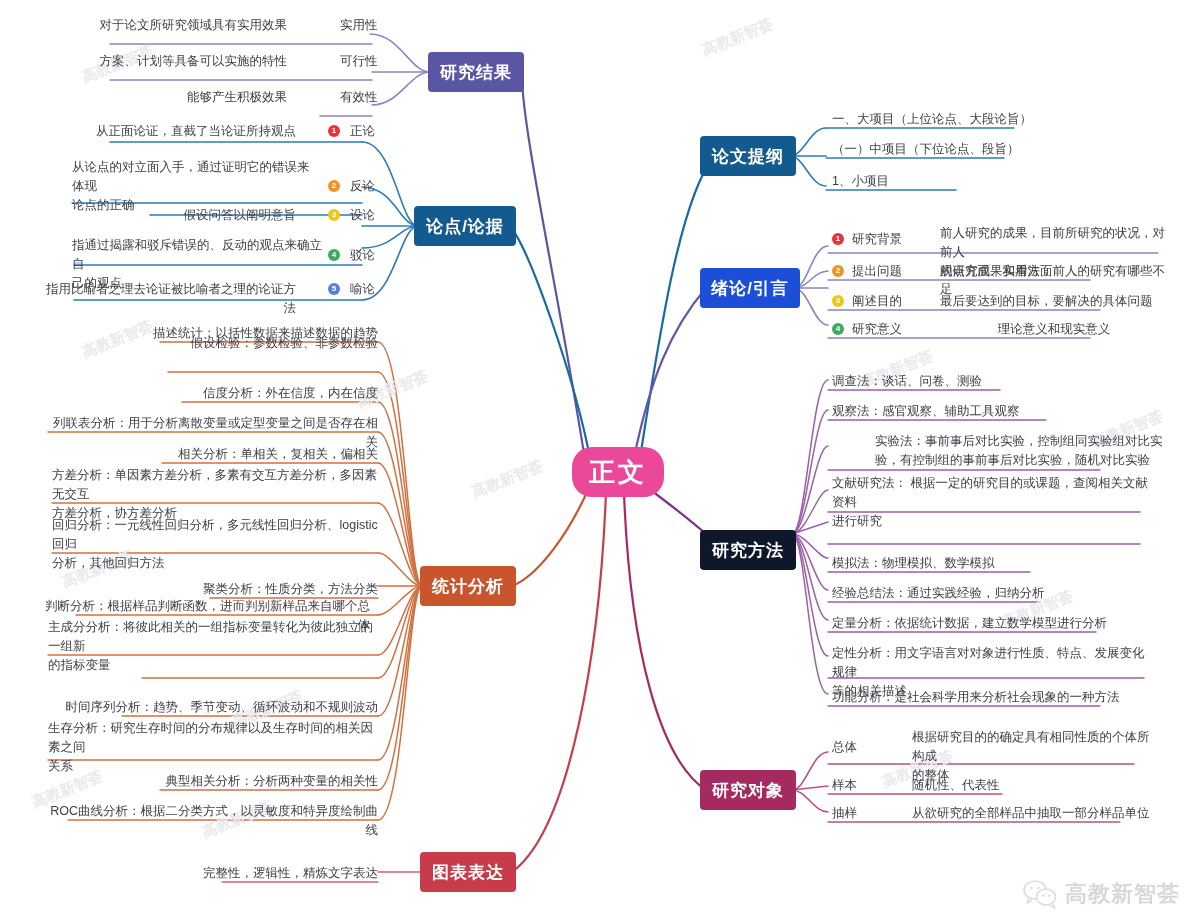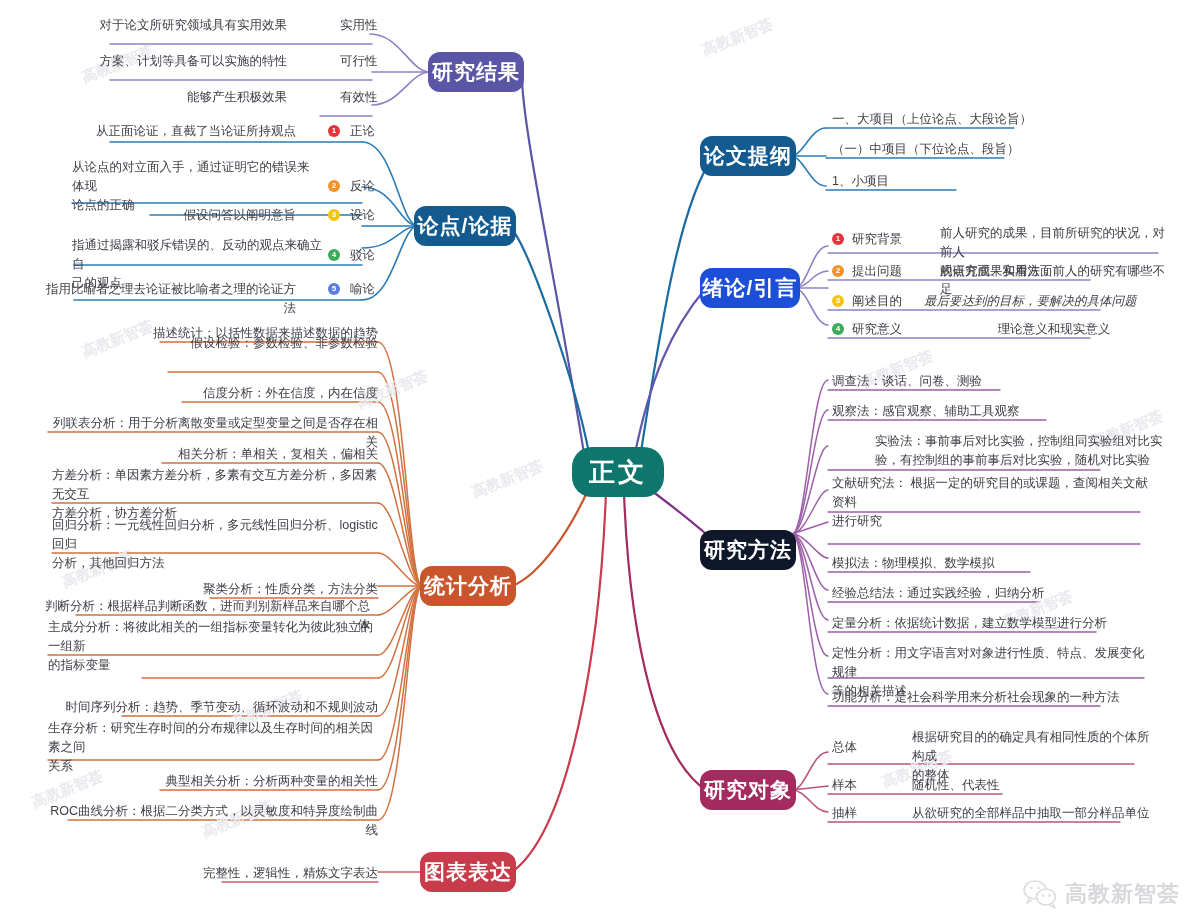--- a/index.html
+++ b/index.html
@@ -9,23 +9,23 @@
     font-family:"Liberation Sans","DejaVu Sans",sans-serif;
     overflow:hidden;
     position:relative;
   }
   #canvas{position:absolute;left:0;top:0;width:1194px;height:921px;}
   svg.edges{position:absolute;left:0;top:0;width:1194px;height:921px;pointer-events:none;}
 
   
   .node{
     position:absolute;
-    border-radius:12px;
+    border-radius:4px;
     color:#fff;
-    font-size:21px;
+    font-size:17px;
     font-weight:bold;
     letter-spacing:1px;
     display:flex;align-items:center;justify-content:center;
     box-sizing:border-box;
     white-space:nowrap;
   }
   .node.root{
     font-size:26px;border-radius:20px;letter-spacing:3px;
   }
   
@@ -192,21 +192,21 @@
   <div class="wm" style="left:60px;top:560px;">高教新智荟</div>
   <div class="wm" style="left:230px;top:700px;">高教新智荟</div>
   <div class="wm" style="left:470px;top:470px;">高教新智荟</div>
   <div class="wm" style="left:200px;top:810px;">高教新智荟</div>
   <div class="wm" style="left:30px;top:780px;">高教新智荟</div>
   <div class="wm" style="left:860px;top:360px;">高教新智荟</div>
   <div class="wm" style="left:1090px;top:420px;">高教新智荟</div>
   <div class="wm" style="left:1000px;top:600px;">高教新智荟</div>
   <div class="wm" style="left:880px;top:760px;">高教新智荟</div>
 
-  <div class="node root" style="left:572px;top:447px;width:92px;height:50px;background:#0f766e;">
+  <div class="node root" style="left:572px;top:447px;width:92px;height:50px;background:#ec4899;">
     <span>正文</span>
   </div>
 
   <div class="node" style="left:428px;top:52px;width:96px;height:40px;background:#5b55a5;">
     <span>研究结果</span>
   </div>
 
   <div class="node" style="left:414px;top:206px;width:102px;height:40px;background:#135b8e;">
     <span>论点/论据</span>
   </div>
@@ -308,21 +308,21 @@
 的研究成果和看法，前人的研究有哪些不足</span>
   </div>
   <div class="pair" style="left:832px;top:262px;width:330px;">
     <span class="bullet" style="position:absolute;left:0px;top:3px;background:#f09428;">2</span>
     <span class="k" style="left:20px;">提出问题</span>
     <span class="v" style="left:108px;width:228px;">观点方面、实用方面</span>
   </div>
   <div class="pair" style="left:832px;top:292px;width:330px;">
     <span class="bullet" style="position:absolute;left:0px;top:3px;background:#f2c511;">3</span>
     <span class="k" style="left:20px;">阐述目的</span>
-    <span class="v" style="left:92px;width:240px;font-style:italic;">最后要达到的目标，要解决的具体问题</span>
+    <span class="v" style="left:108px;width:240px;">最后要达到的目标，要解决的具体问题</span>
   </div>
   <div class="pair" style="left:832px;top:320px;width:330px;">
     <span class="bullet" style="position:absolute;left:0px;top:3px;background:#3eab5a;">4</span>
     <span class="k" style="left:20px;">研究意义</span>
     <span class="v" style="left:108px;width:228px;text-align:center;">理论意义和现实意义</span>
   </div>
 
   <div class="leaf l" style="left:832px;top:372px;width:320px;">调查法：谈话、问卷、测验</div>
   <div class="leaf l" style="left:832px;top:402px;width:320px;">观察法：感官观察、辅助工具观察</div>
   <div class="leaf l" style="left:832px;top:432px;width:320px;margin-left:43px;">实验法：事前事后对比实验，控制组同实验组对比实

